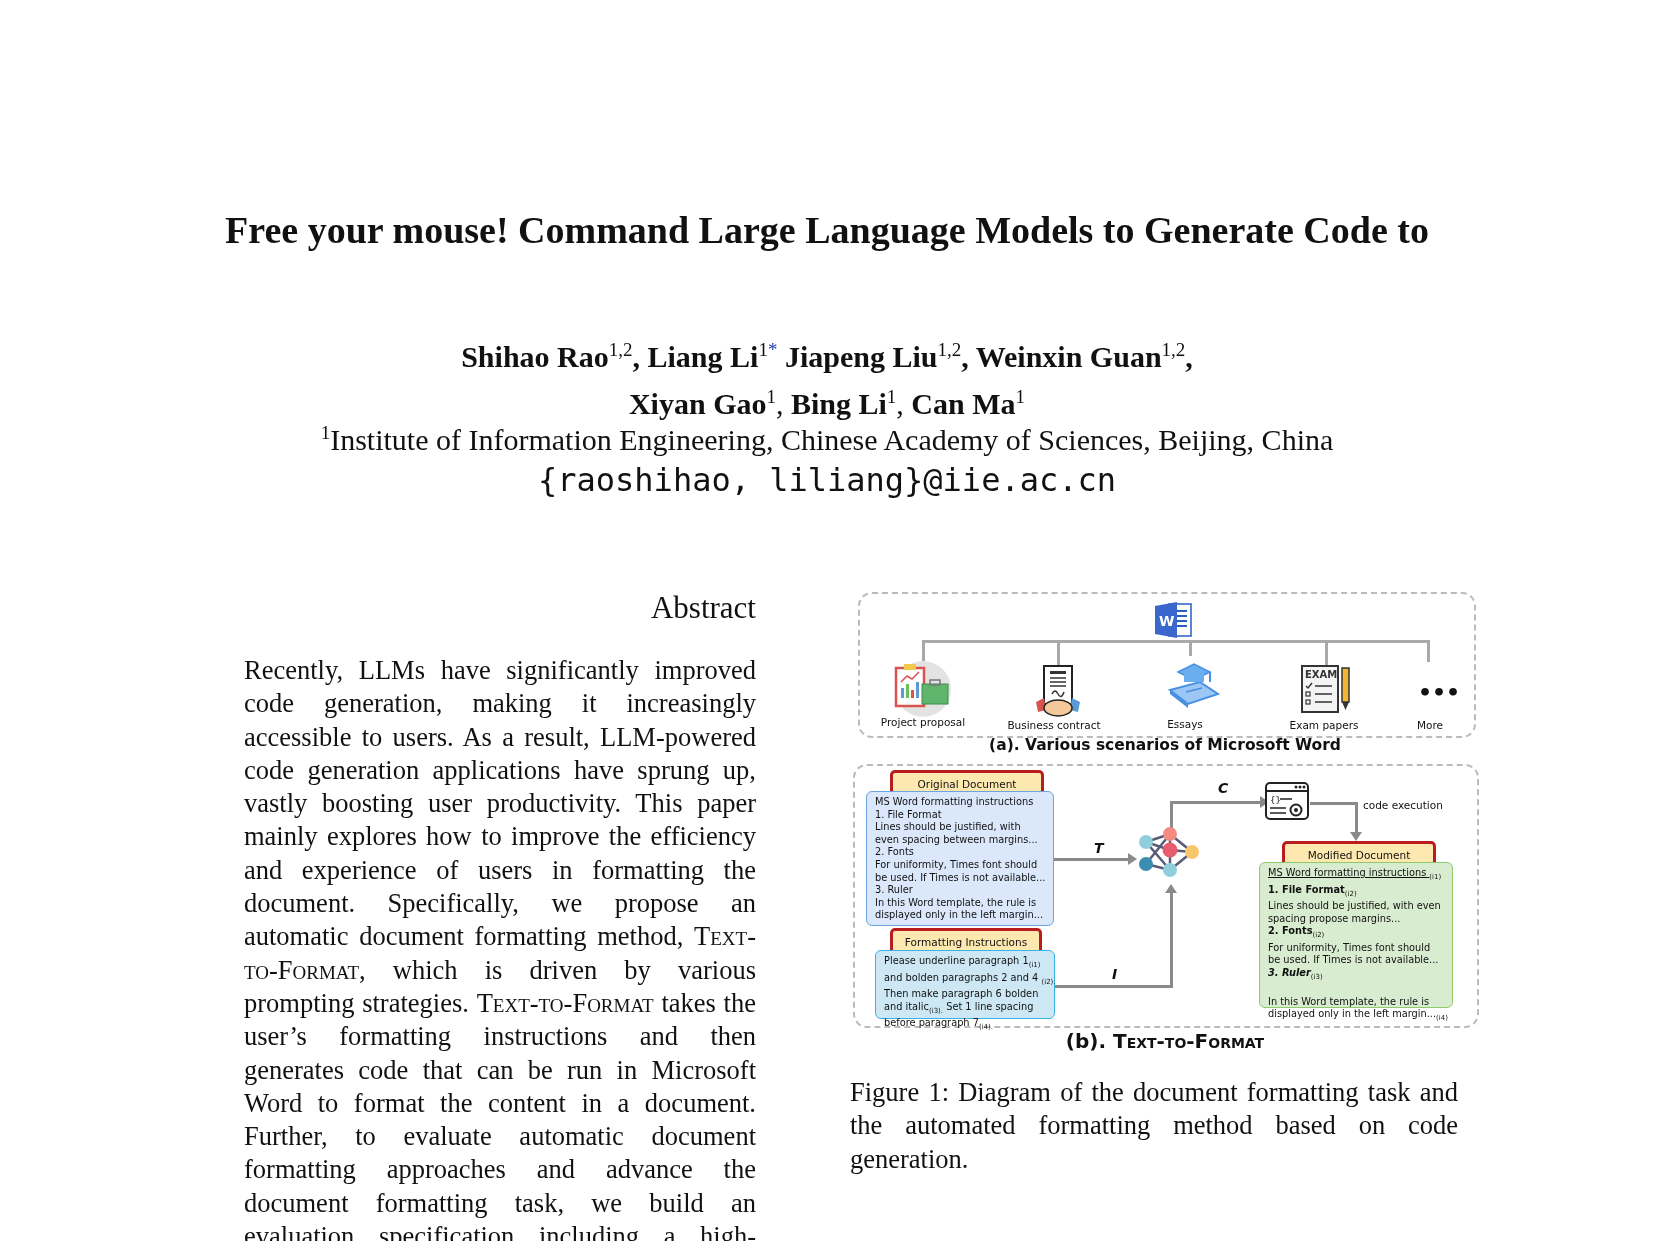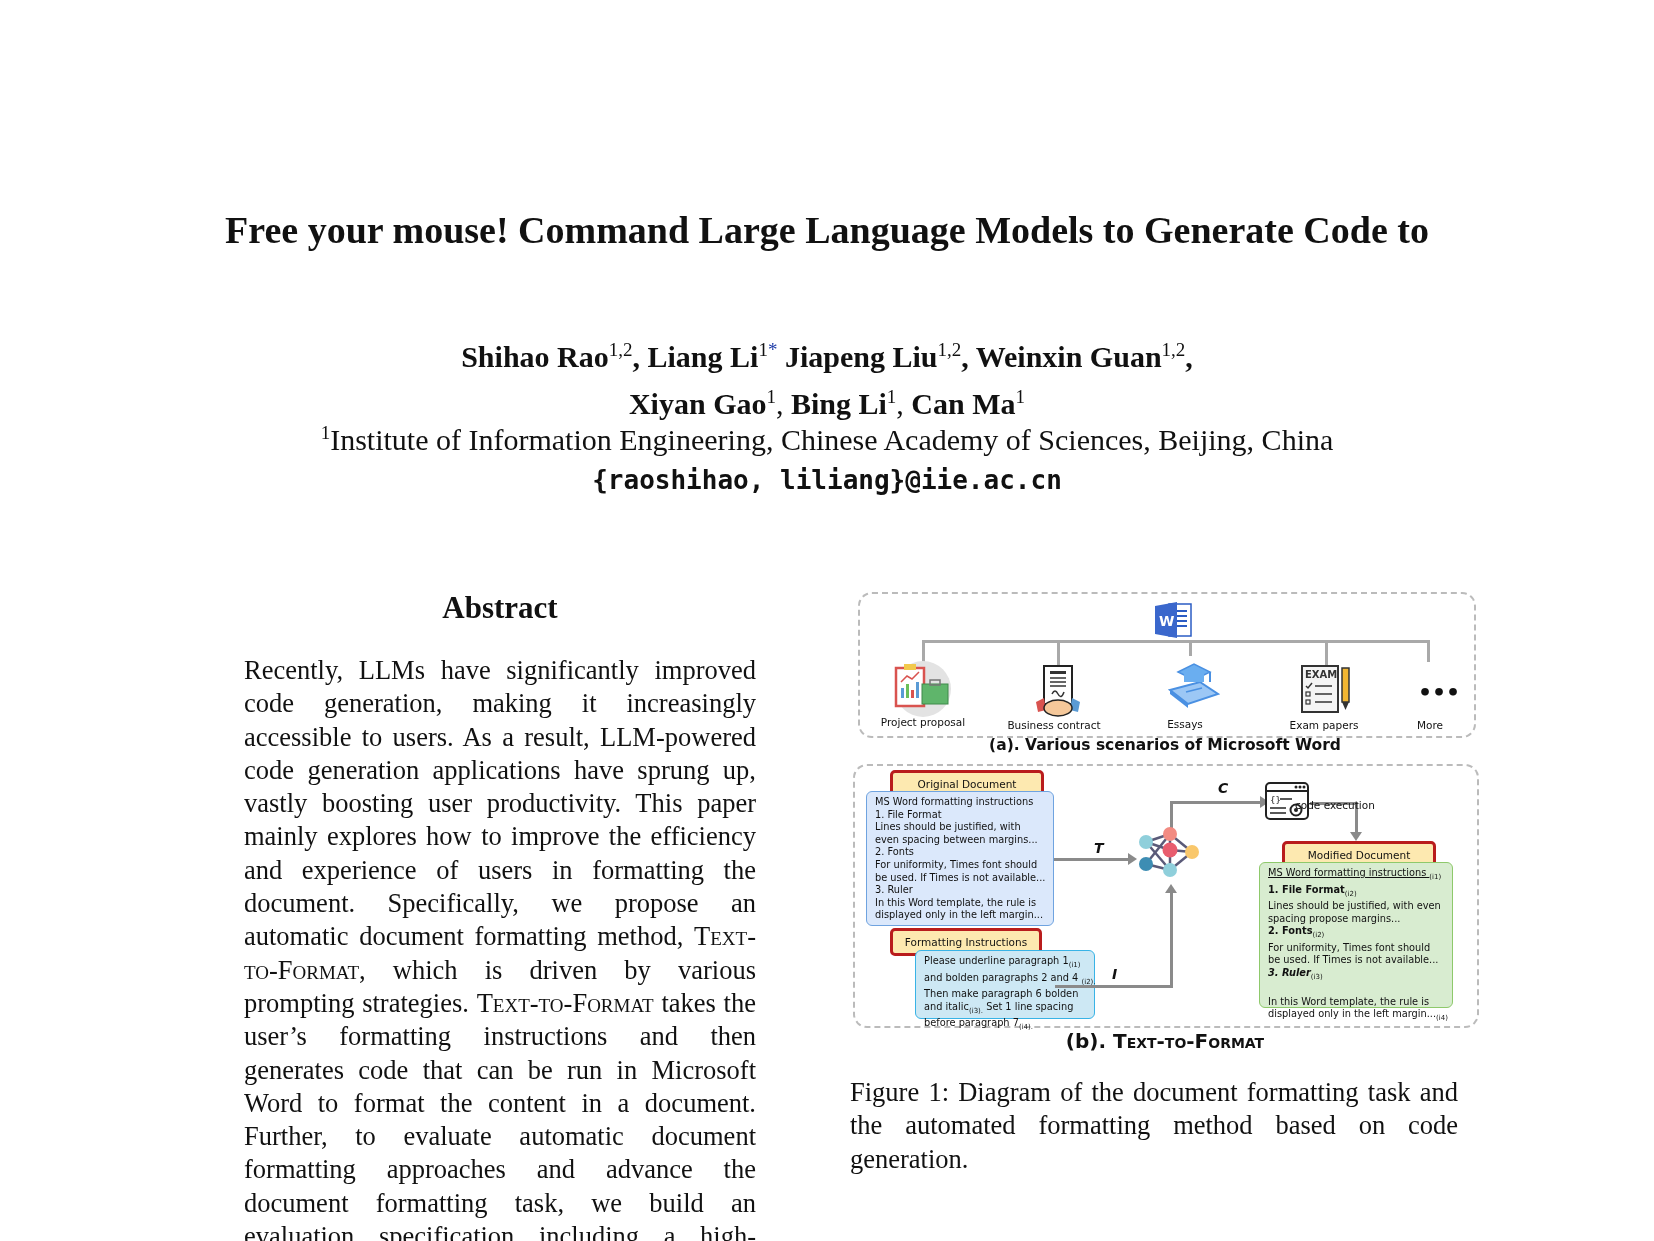--- a/index.html
+++ b/index.html
@@ -3,36 +3,36 @@
 <meta charset="utf-8">
 <style>
   html,body{margin:0;padding:0;background:#fff;}
   body{width:1654px;height:1241px;position:relative;overflow:hidden;font-family:"Liberation Serif",serif;color:#111;}
   .abs{position:absolute;}
   .title{left:0;width:1654px;top:208px;text-align:center;font-weight:bold;font-size:38px;line-height:44px;}
   .authors{left:0;width:1654px;top:330px;text-align:center;font-weight:bold;font-size:30px;line-height:40px;}
   .authors sup{font-weight:normal;font-size:19px;}
   .affil{left:0;width:1654px;top:413px;text-align:center;font-size:30px;line-height:40px;}
   .affil sup{font-size:19px;}
-  .email{font-family:"DejaVu Sans Mono",monospace;font-size:26px;font-weight:bold;}
-  .abs-head{left:244px;width:512px;top:590px;text-align:center;font-weight:bold;font-size:31px;}
+  .email{font-family:"DejaVu Sans Mono",monospace;font-size:32px;}
+  .abs-head{left:244px;width:512px;top:590px;text-align:right;font-weight:normal;font-size:31px;}
   .abs-body{left:244px;width:512px;top:654px;font-size:26.5px;line-height:33.3px;text-align:justify;}
   .abs-body p{margin:0;}
   .sc{font-variant:small-caps;}
   .dash-a{left:858px;top:592px;width:614px;height:142px;border:2px dashed #bbb;border-radius:14px;}
   .dash-b{left:853px;top:764px;width:622px;height:260px;border:2px dashed #bbb;border-radius:14px;}
   .cap-a{left:858px;top:736px;width:614px;text-align:center;font-size:15.5px;font-weight:bold;font-family:"DejaVu Sans",sans-serif;}
   .cap-b{left:858px;top:1029px;width:614px;text-align:center;font-size:20px;font-weight:bold;font-family:"DejaVu Sans",sans-serif;}
   .hline{background:#a9a9a9;height:3px;}
   .vline{background:#a9a9a9;width:3px;}
   .scen-label{font-size:10.5px;text-align:center;width:120px;font-family:"DejaVu Sans",sans-serif;}
   .box-label{background:#fde9b0;border:3px solid #b91c1c;border-radius:5px;font-size:10.5px;text-align:center;font-family:"DejaVu Sans",sans-serif;line-height:22px;}
   .box{border-radius:6px;font-size:9.8px;line-height:12.6px;padding:4px 8px;box-sizing:border-box;font-family:"DejaVu Sans",sans-serif;color:#111;}
   .box-orig{background:#dbe8fb;border:1.5px solid #6fa3e0;}
-  .box-instr{background:#cde8f4;border:1.5px solid #38b3e6;margin-left:40px;}
+  .box-instr{background:#cde8f4;border:1.5px solid #38b3e6;}
   .box-mod{background:#d8ecd0;border:1.5px solid #8ec96b;}
   .box div{white-space:nowrap;}
   .arrow-h{height:3px;background:#8a8a8a;}
   .arrow-v{width:3px;background:#8a8a8a;}
   .edge-label{font-style:italic;font-weight:bold;font-size:14px;font-family:"DejaVu Sans",sans-serif;}
   .fig-caption{left:850px;top:1076px;width:608px;font-size:26.5px;line-height:33.3px;text-align:justify;}
   .fig-caption p{margin:0;}
   sub.s{font-size:7px;}
 </style>
 </head>
@@ -223,21 +223,21 @@
       <line x1="6" y1="27" x2="22" y2="27" stroke="#222" stroke-width="1.5"></line>
       <line x1="6" y1="32" x2="22" y2="32" stroke="#222" stroke-width="1.5"></line>
       <circle cx="32" cy="29" r="5.5" fill="none" stroke="#222" stroke-width="2"></circle>
       <circle cx="32" cy="29" r="2" fill="#222"></circle>
     </svg>
   </div>
 
   <div class="abs arrow-h" style="left:1310px;top:802px;width:48px;"></div>
   <div class="abs arrow-v" style="left:1355px;top:802px;height:32px;"></div>
   <div class="abs" style="left:1350px;top:832px;width:0;height:0;border-top:9px solid #8a8a8a;border-left:6px solid transparent;border-right:6px solid transparent;"></div>
-  <div class="abs" style="left:1295px;top:799px;font-size:10.5px;font-family:'DejaVu Sans',sans-serif;">code execution</div>
+  <div class="abs" style="left:1363px;top:799px;font-size:10.5px;font-family:'DejaVu Sans',sans-serif;">code execution</div>
 
   <div class="abs box-label" style="left:1282px;top:841px;width:148px;height:22px;">Modified Document</div>
   <div class="abs box box-mod" style="left:1259px;top:862px;width:194px;height:146px;">
     <div><span style="text-decoration:underline">MS Word formatting instructions </span><sub class="s">(i1)</sub></div>
     <div><b>1. File Format</b><sub class="s">(i2)</sub></div>
     <div>Lines should be justified, with even</div>
     <div>spacing propose margins...</div>
     <div><b>2. Fonts</b><sub class="s">(i2)</sub></div>
     <div>For uniformity, Times font should</div>
     <div>be used. If Times is not available...</div>

